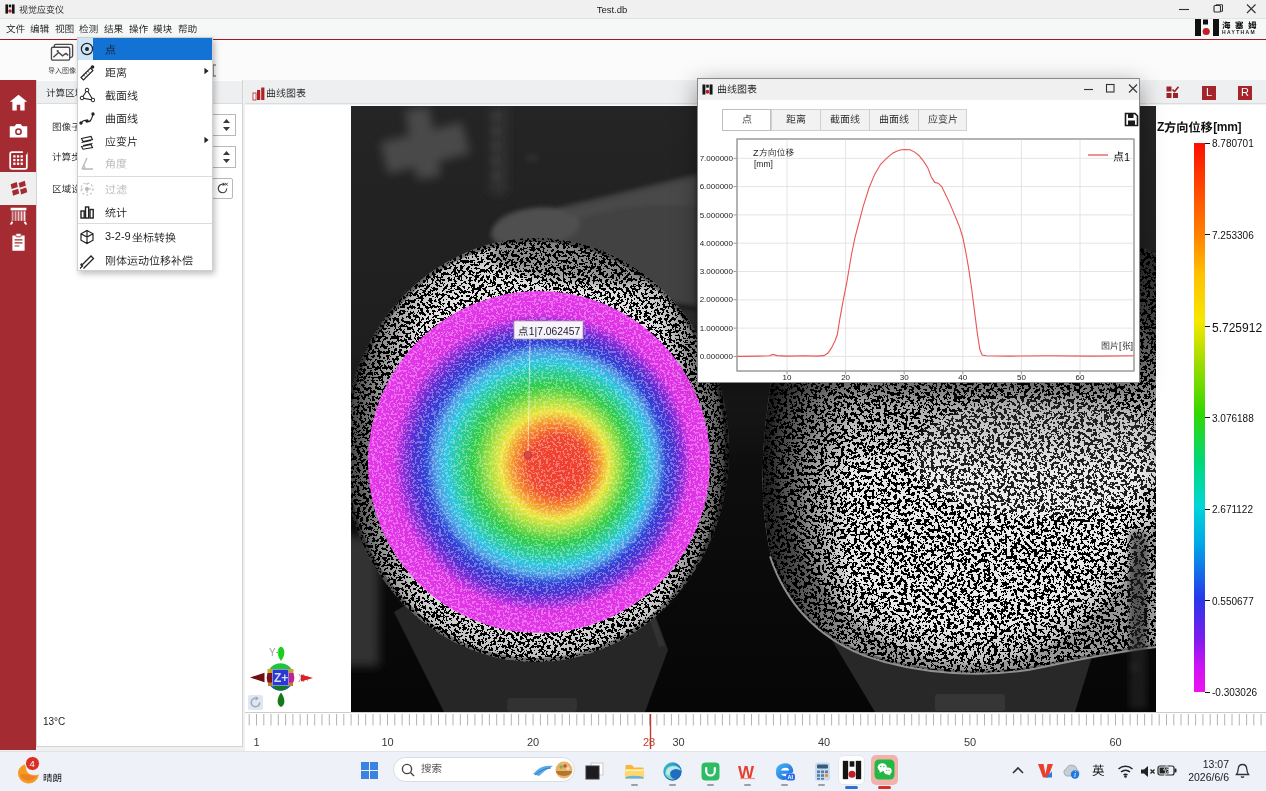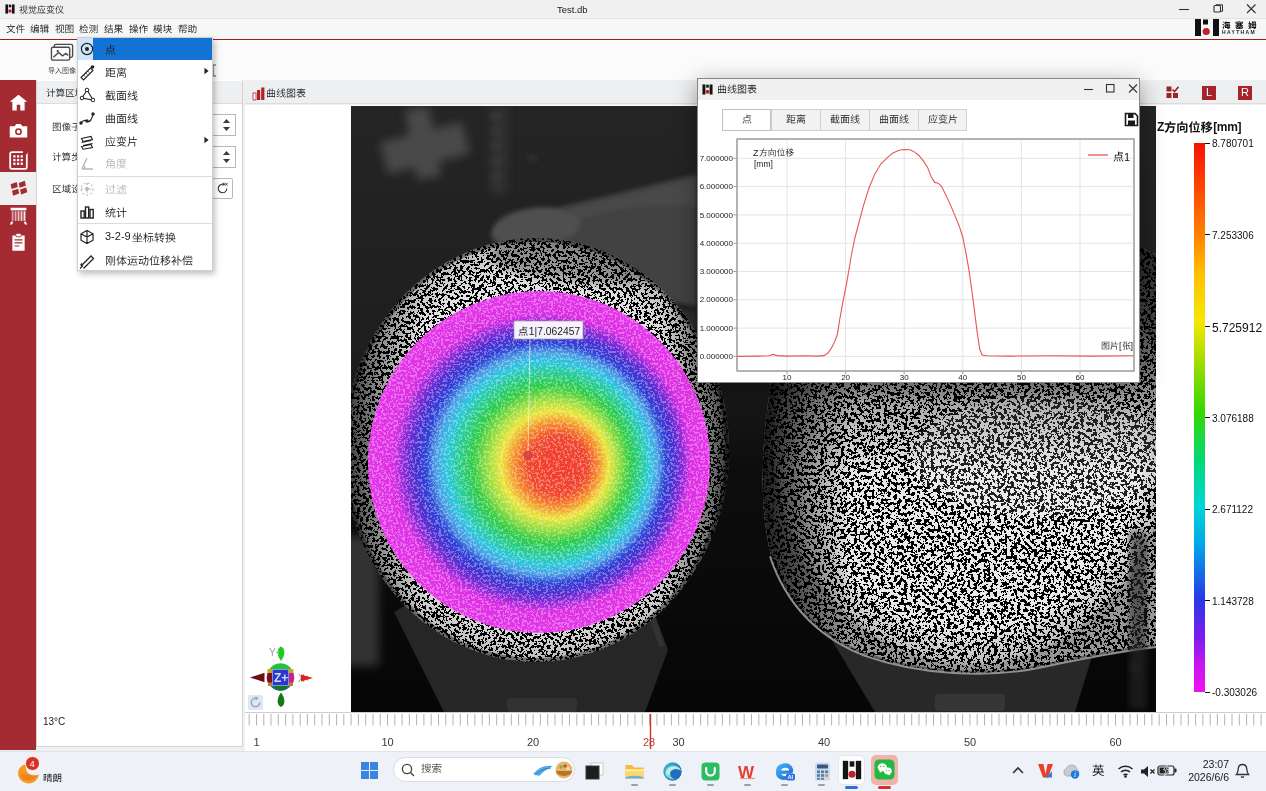--- a/index.html
+++ b/index.html
@@ -131,21 +131,21 @@
     <svg class="cjb" style="width:45.0px;height:9px;" viewBox="0 0 5000 1000">
       <g fill="#1a1a1a" transform="translate(0,880) scale(1,-1)">
         <use href="#r89C6" x="0"></use>
         <use href="#r89C9" x="1000"></use>
         <use href="#r5E94" x="2000"></use>
         <use href="#r53D8" x="3000"></use>
         <use href="#r4EEA" x="4000"></use>
       </g>
     </svg>
   </div>
-<div class="abs" style="left:557px;top:3.5px;width:110px;font-size:9.5px;color:#1a1a1a;">Test.db</div>
+<div class="abs" style="left:557px;top:3.5px;width:110px;font-size:9.5px;color:#1a1a1a;text-align:center">Test.db</div>
 <svg class="abs" style="left:1178px;top:4px" width="84" height="10" viewBox="0 0 84 10">
 <g stroke="#303030" stroke-width="1.1" fill="none">
 <path d="M1 5.5 H11"></path>
 <rect x="36" y="1.5" width="6.5" height="6.5" rx="1"></rect>
 <path d="M38 1.5 V0.8 H44.5 V7.3 H42.7" stroke-width="1"></path>
 <path d="M69 0.5 L77.5 9 M77.5 0.5 L69 9"></path>
 </g>
   </svg>
 <div class="abs" style="left:0;top:17.5px;width:1266px;height:21px;background:#f6f7f7;border-top:1px solid #e3e3e3"></div>
 <div class="abs" style="left:5.5px;top:24.2px">
@@ -607,21 +607,21 @@
 <div class="abs" style="left:1212px;top:138.0px;font-size:10px;color:#111">8.780701</div>
 <div class="abs" style="left:1205px;top:234.0px;width:5px;height:1.2px;background:#111"></div>
 <div class="abs" style="left:1212px;top:229.5px;font-size:10px;color:#111">7.253306</div>
 <div class="abs" style="left:1205px;top:325.5px;width:5px;height:1.2px;background:#111"></div>
 <div class="abs" style="left:1212px;top:321.0px;font-size:12px;color:#111">5.725912</div>
 <div class="abs" style="left:1205px;top:417.0px;width:5px;height:1.2px;background:#111"></div>
 <div class="abs" style="left:1212px;top:412.5px;font-size:10px;color:#111">3.076188</div>
 <div class="abs" style="left:1205px;top:508.5px;width:5px;height:1.2px;background:#111"></div>
 <div class="abs" style="left:1212px;top:504.0px;font-size:10px;color:#111">2.671122</div>
 <div class="abs" style="left:1205px;top:600.0px;width:5px;height:1.2px;background:#111"></div>
-<div class="abs" style="left:1212px;top:595.5px;font-size:10px;color:#111">1.143728</div>
+<div class="abs" style="left:1212px;top:595.5px;font-size:10px;color:#111">0.550677</div>
 <div class="abs" style="left:1205px;top:691.5px;width:5px;height:1.2px;background:#111"></div>
 <div class="abs" style="left:1212px;top:687.0px;font-size:10px;color:#111">-0.303026</div>
 <div class="abs" style="left:245px;top:712px;width:1021px;height:39px;background:#fff;border-top:1px solid #ccc"></div>
 <svg class="abs" style="left:245px;top:712.5px" width="1021" height="39" viewBox="0 0 1021 39">
     <line x1="4.2" y1="1" x2="4.2" y2="12.5" stroke="#aaa" stroke-width="0.9"></line>
     <line x1="11.5" y1="1" x2="11.5" y2="12.5" stroke="#aaa" stroke-width="0.9"></line>
     <line x1="18.8" y1="1" x2="18.8" y2="12.5" stroke="#aaa" stroke-width="0.9"></line>
     <line x1="26.0" y1="1" x2="26.0" y2="12.5" stroke="#aaa" stroke-width="0.9"></line>
     <line x1="33.3" y1="1" x2="33.3" y2="12.5" stroke="#aaa" stroke-width="0.9"></line>
     <line x1="40.6" y1="1" x2="40.6" y2="12.5" stroke="#aaa" stroke-width="0.9"></line>
@@ -927,21 +927,21 @@
 <svg class="abs" style="left:1140px;top:764.5px" width="16" height="13" viewBox="0 0 16 13">
 <path d="M1 4.5 H4 L8 1 V12 L4 8.5 H1 Z" fill="#222"></path>
 <path d="M10.5 4.5 L14.5 8.5 M14.5 4.5 L10.5 8.5" stroke="#222" stroke-width="1.3"></path>
   </svg>
 <svg class="abs" style="left:1157px;top:764px" width="20" height="13" viewBox="0 0 20 13">
 <rect x="1" y="2" width="16" height="9" rx="2" fill="none" stroke="#222" stroke-width="1.2"></rect>
 <rect x="17.5" y="4.5" width="2" height="4" rx="0.8" fill="#222"></rect>
 <rect x="2.5" y="3.5" width="9" height="6" fill="#222"></rect>
 <path d="M10 0.5 L6.5 6 H9 L7.5 12 L12.5 5.5 H9.8 Z" fill="#222" stroke="#eef2f8" stroke-width="0.8"></path>
   </svg>
-<div class="abs" style="left:1195px;top:757.5px;width:34px;font-size:10.5px;color:#1a1a1a;text-align:right">23:07</div>
+<div class="abs" style="left:1195px;top:757.5px;width:34px;font-size:10.5px;color:#1a1a1a;text-align:right">13:07</div>
 <div class="abs" style="left:1184px;top:770.5px;width:45px;font-size:10.5px;color:#1a1a1a;text-align:right">2026/6/6</div>
 <svg class="abs" style="left:1235px;top:763px" width="15" height="16" viewBox="0 0 15 16">
 <path d="M7.5 1.5 Q11.5 1.5 11.8 6 Q12 9.5 13.5 11.5 H1.5 Q3 9.5 3.2 6 Q3.5 1.5 7.5 1.5 Z" fill="none" stroke="#333" stroke-width="1.3"></path>
 <path d="M6 13.5 Q7.5 15 9 13.5" fill="none" stroke="#333" stroke-width="1.3"></path>
   </svg>
 <div class="abs" style="left:76.5px;top:37px;width:136.5px;height:233.5px;background:#fff;border:1px solid #cfcfcf;box-shadow:2px 3px 6px rgba(0,0,0,0.25)"></div>
 <div class="abs" style="left:77.5px;top:37.5px;width:134.5px;height:22.9px;background:#1373d4"></div>
 <div class="abs" style="left:77.5px;top:37.5px;width:15px;height:22.9px;background:#cfe4f8"></div>
 <div class="abs" style="left:77.5px;top:175.9px;width:134.5px;height:1px;background:#dcdcdc"></div>
 <div class="abs" style="left:77.5px;top:223.3px;width:134.5px;height:1px;background:#dcdcdc"></div>

